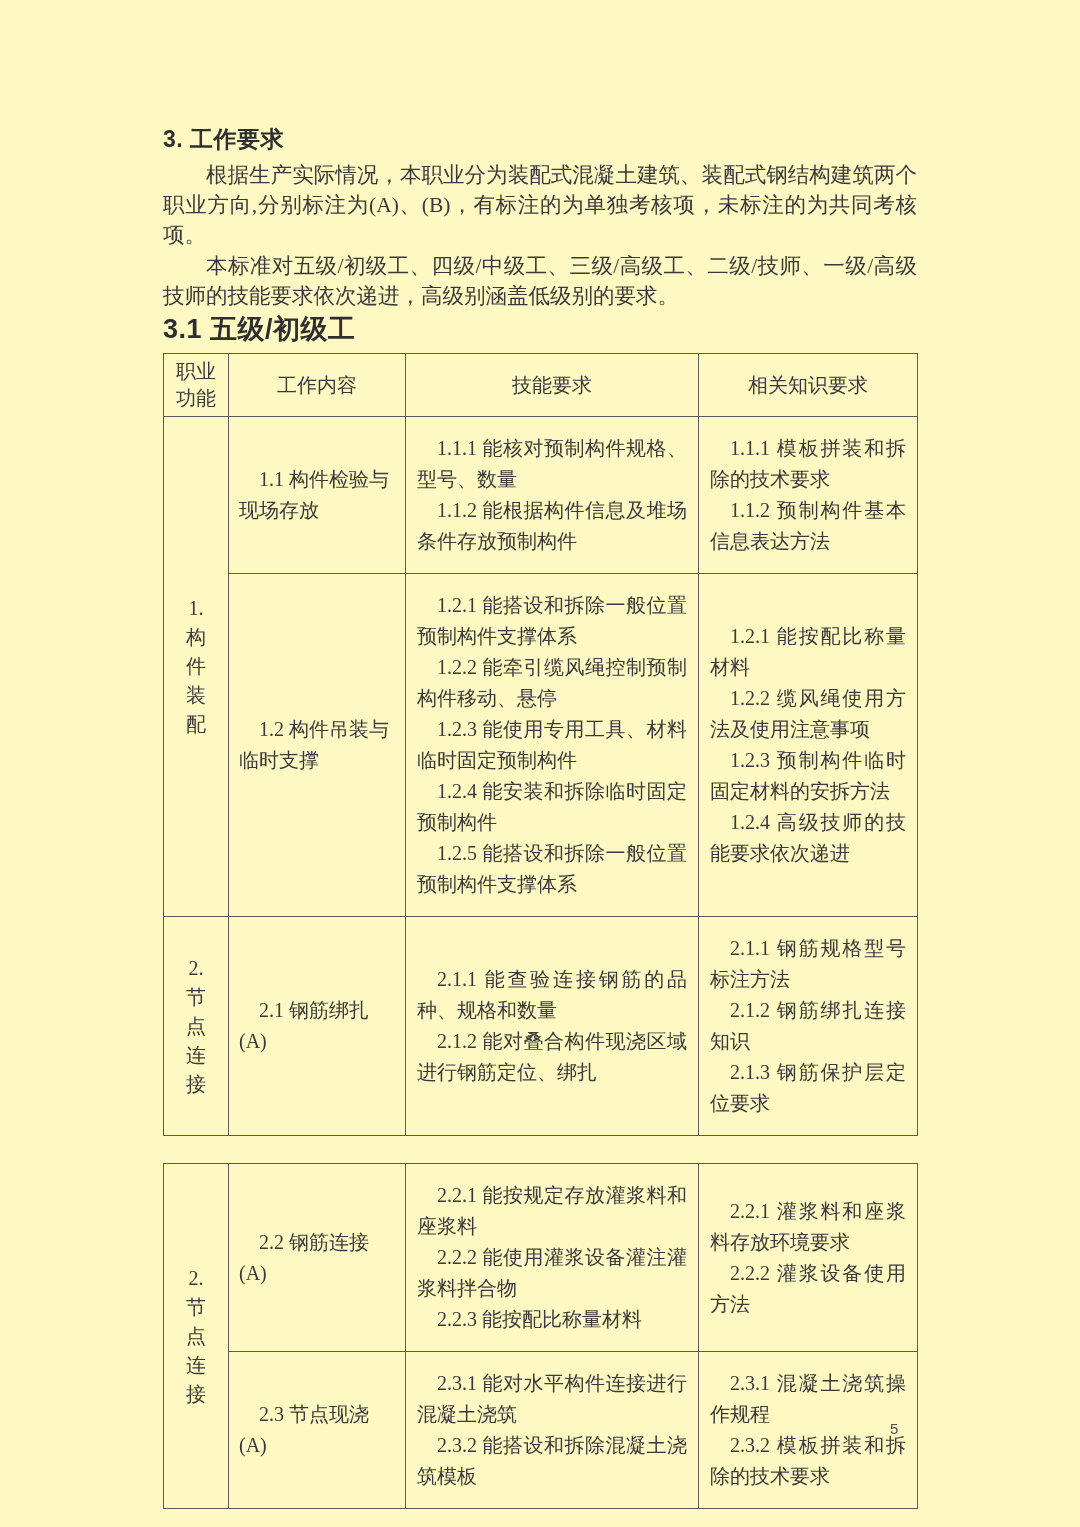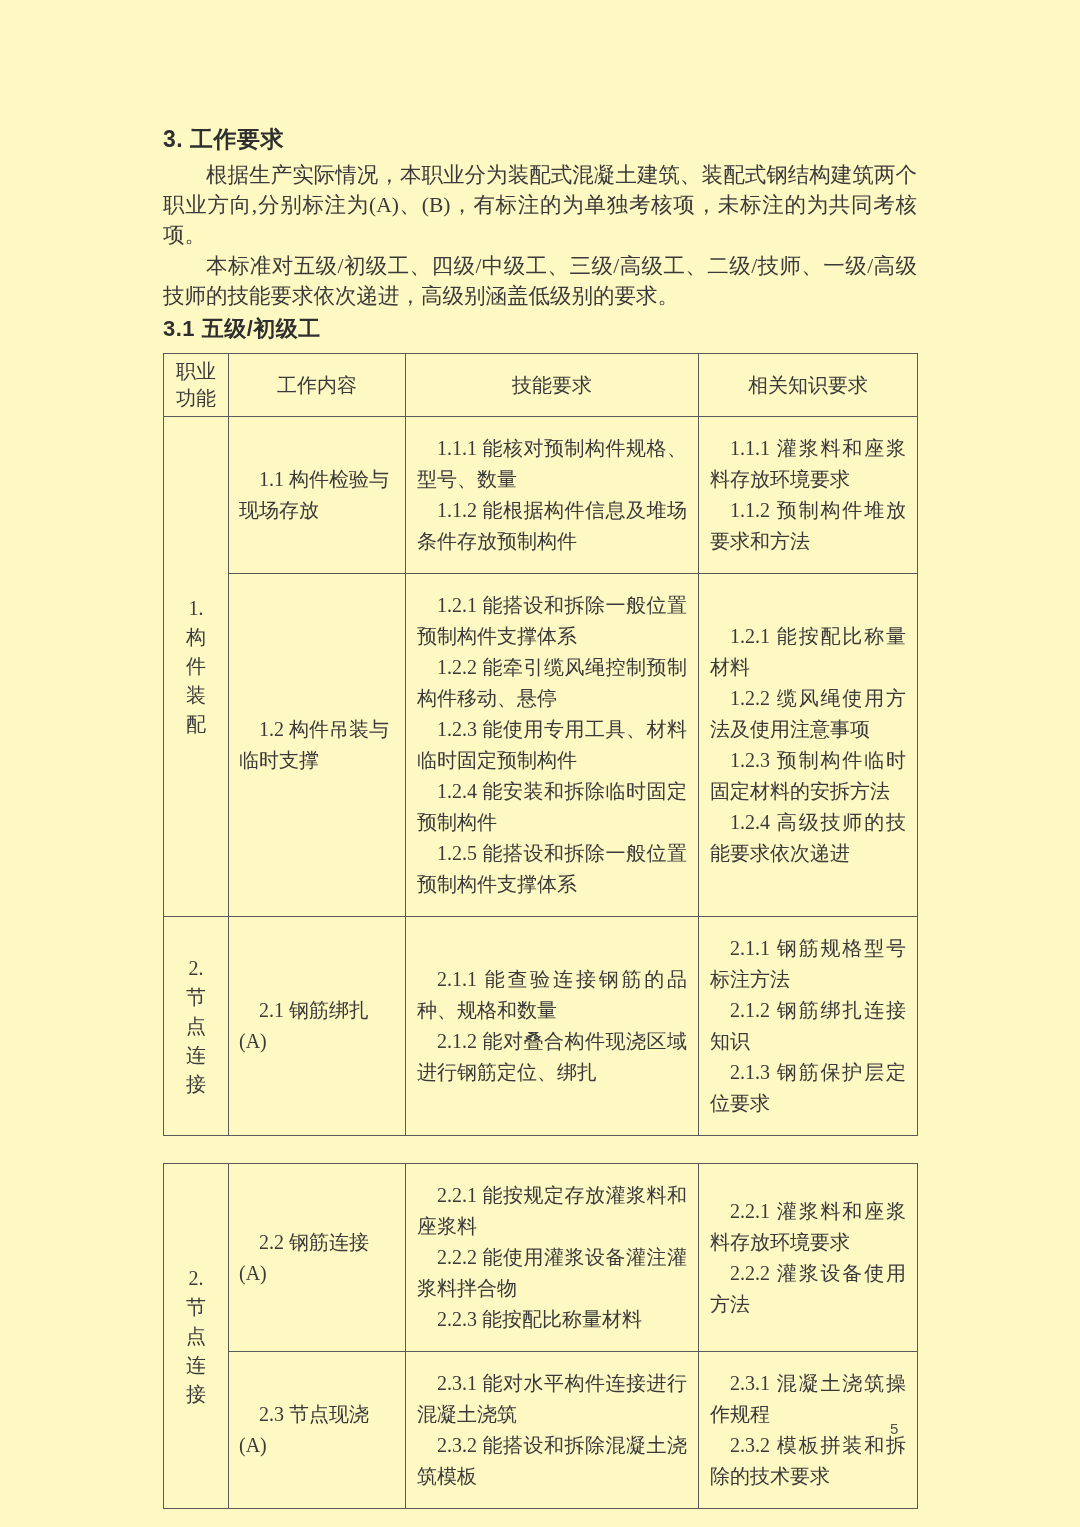--- a/index.html
+++ b/index.html
@@ -15,21 +15,21 @@
     font-family:"Liberation Sans","DejaVu Sans",sans-serif;
     font-weight:700; font-size:23px; line-height:27px; color:#2f2f2f;
     margin-bottom:7px; letter-spacing:0.5px;
   }
   .body-para {
     font-size:21.5px; line-height:30.2px; text-indent:2em;
     text-align:justify; color:#3a3a3a;
   }
   .subsec-heading {
     font-family:"Liberation Sans","DejaVu Sans",sans-serif;
-    font-weight:700; font-size:22px; line-height:26px; color:#2f2f2f;
+    font-weight:700; font-size:27px; line-height:26px; color:#2f2f2f;
     margin-top:5px; margin-bottom:11px; letter-spacing:0.5px;
   }
 
   table.req-table {
     width:754px; border-collapse:collapse; table-layout:fixed;
     font-size:20px; color:#3a3a3a;
   }
   table.req-table col.c1 { width:65px; }
   table.req-table col.c2 { width:177px; }
   table.req-table col.c3 { width:293px; }
@@ -98,22 +98,22 @@
 装
 配</td>
           <td class="work-cell">
             <p class="work-text">1.1 构件检验与现场存放</p>
           </td>
           <td class="list-cell">
             <p class="item">1.1.1 能核对预制构件规格、型号、数量</p>
             <p class="item">1.1.2 能根据构件信息及堆场条件存放预制构件</p>
           </td>
           <td class="list-cell">
-            <p class="item">1.1.1 灌浆料和座浆料存放环境要求</p>
-            <p class="item">1.1.2 预制构件堆放要求和方法</p>
+            <p class="item">1.1.1 模板拼装和拆除的技术要求</p>
+            <p class="item">1.1.2 预制构件基本信息表达方法</p>
           </td>
         </tr>
         <tr style="height:290px">
           <td class="work-cell">
             <p class="work-text">1.2 构件吊装与临时支撑</p>
           </td>
           <td class="list-cell">
             <p class="item">1.2.1 能搭设和拆除一般位置预制构件支撑体系</p>
             <p class="item">1.2.2 能牵引缆风绳控制预制构件移动、悬停</p>
             <p class="item">1.2.3 能使用专用工具、材料临时固定预制构件</p>

